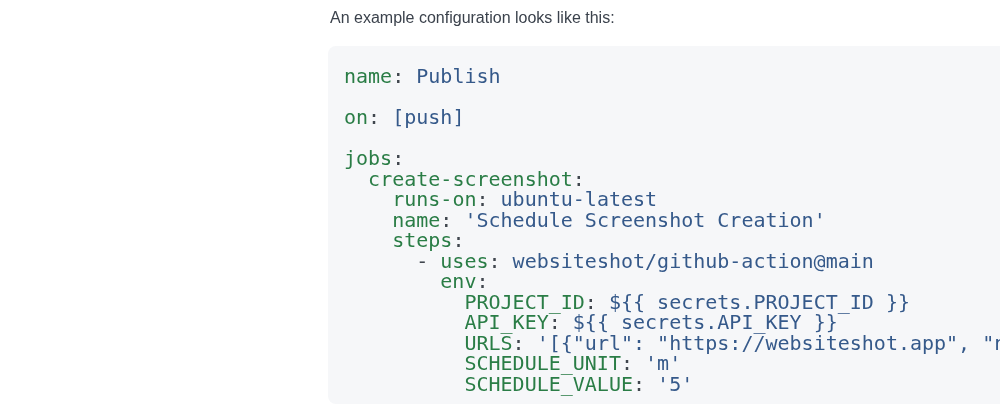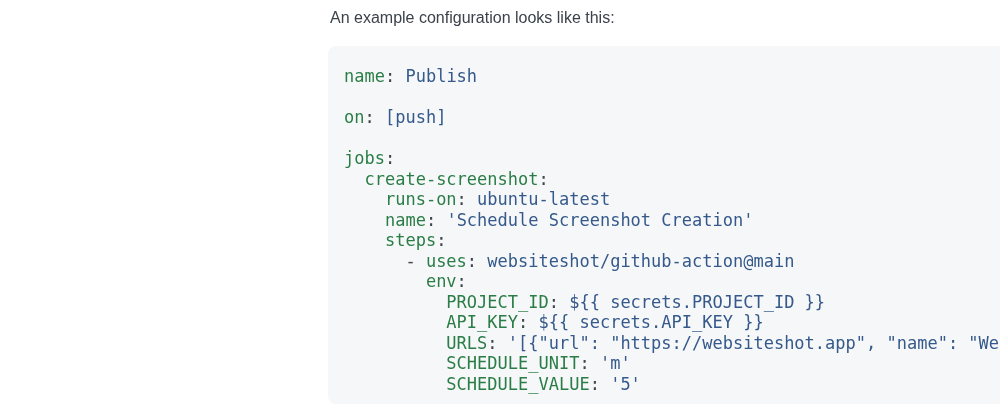--- a/index.html
+++ b/index.html
@@ -33,21 +33,21 @@
     height: 358px;
     box-sizing: border-box;
     background: var(--code-bg, #f6f7f9);
     border-radius: 8px;
     padding: 20px 16px 10px 16px;
     overflow: hidden;
   }
   .code-block pre {
     margin: 0;
     font-family: "DejaVu Sans Mono", "Liberation Mono", monospace;
-    font-size: 17px;
+    font-size: 20px;
     line-height: 20.5px;
     white-space: pre;
   }
   .code-line { min-height: 20.5px; }
   .tok-k { color: var(--tok-key, #2a7d46); }
   .tok-v { color: var(--tok-value, #35598a); }
   .tok-p { color: var(--tok-plain, #40464e); }
 </style>
 </head>
 <body>

